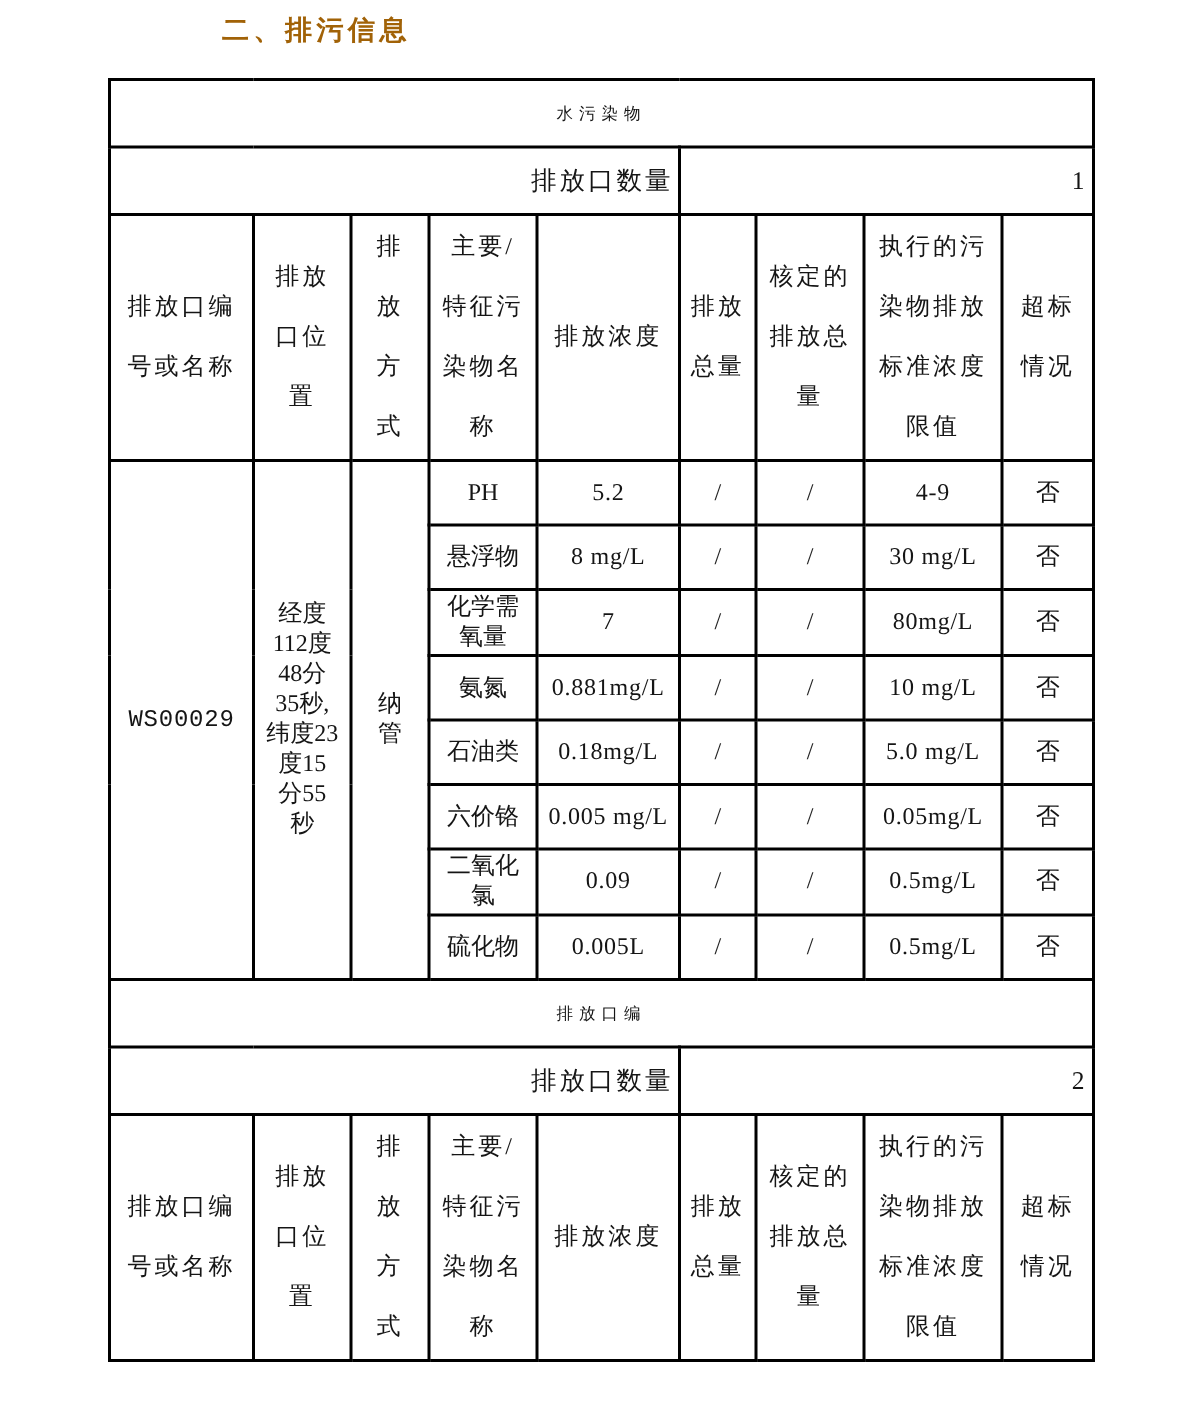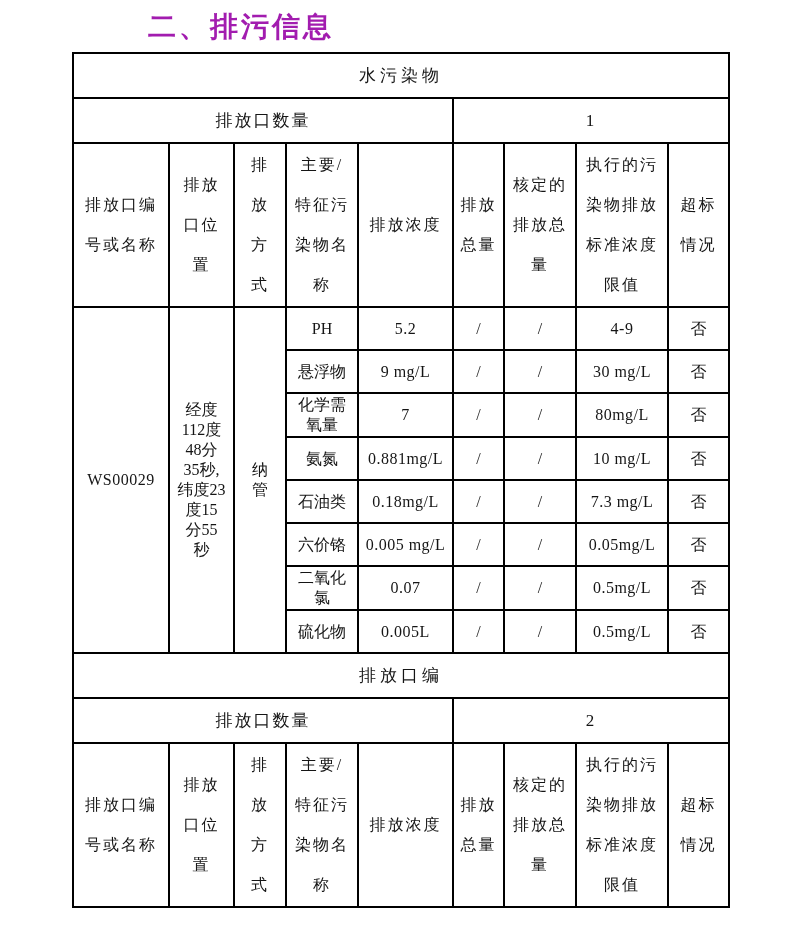--- a/index.html
+++ b/index.html
@@ -4,40 +4,40 @@
 <style>
   html,body { margin:0; padding:0; background:#ffffff; }
   body {
     width:800px; height:950px; overflow:hidden;
     font-family:"Liberation Serif","DejaVu Serif",serif;
     color:#151515;
   }
   .page { position:relative; width:800px; height:950px; background:#fff; }
   .title {
     position:absolute; left:148px; top:8px; margin:0;
-    font-size:28px; font-weight:bold; letter-spacing:3px;
-    color:#a21caf;
+    font-size:18px; font-weight:bold; letter-spacing:3px;
+    color:#a16207;
     font-family:"Liberation Sans","DejaVu Sans",sans-serif;
   }
   table.report {
     position:absolute; left:72px; top:52px;
     width:656px; border-collapse:collapse; table-layout:fixed;
   }
   table.report td {
     border:2px solid #000;
     text-align:center; vertical-align:middle;
     font-size:16px; padding:1px 3px;
     white-space:pre-line; overflow:hidden;
   }
-  tr.section-row td { height:41px; font-size:17px; letter-spacing:4px; }
-  tr.count-row td   { height:41px; font-size:17px; letter-spacing:2px; }
+  tr.section-row td { height:41px; font-size:11px; letter-spacing:4px; }
+  tr.count-row td   { height:41px; font-size:17px; letter-spacing:2px;text-align:right; }
   tr.header-row td  { height:160px; line-height:40px; letter-spacing:2px; }
   tr.header-row td.single-line { letter-spacing:2px; }
   tr.data-row td { height:39px; line-height:20px;margin-top:48px; }
-  td.id-cell  { font-size:17px; letter-spacing:0.5px; }
+  td.id-cell  { font-size:17px; letter-spacing:0.5px;font-family:Liberation Mono, monospace; }
   td.loc-cell { font-size:15px; line-height:21px; letter-spacing:0; padding:0 2px;font-family:Liberation Serif, serif; }
   td.method-cell { line-height:50px; }
   td.value-cell { letter-spacing:0.5px; }
   td.slash-cell { color:#222; }
 </style>
 </head>
 <body>
 
 <div class="page">
 
@@ -106,21 +106,21 @@
 管</td>
       <td>PH</td>
       <td class="value-cell">5.2</td>
       <td class="slash-cell">/</td>
       <td class="slash-cell">/</td>
       <td class="value-cell">4-9</td>
       <td>否</td>
     </tr>
     <tr class="data-row">
       <td>悬浮物</td>
-      <td class="value-cell">9 mg/L</td>
+      <td class="value-cell">8 mg/L</td>
       <td class="slash-cell">/</td>
       <td class="slash-cell">/</td>
       <td class="value-cell">30 mg/L</td>
       <td>否</td>
     </tr>
     <tr class="data-row">
       <td>化学需
 氧量</td>
       <td class="value-cell">7</td>
       <td class="slash-cell">/</td>
@@ -134,35 +134,35 @@
       <td class="slash-cell">/</td>
       <td class="slash-cell">/</td>
       <td class="value-cell">10 mg/L</td>
       <td>否</td>
     </tr>
     <tr class="data-row">
       <td>石油类</td>
       <td class="value-cell">0.18mg/L</td>
       <td class="slash-cell">/</td>
       <td class="slash-cell">/</td>
-      <td class="value-cell">7.3 mg/L</td>
+      <td class="value-cell">5.0 mg/L</td>
       <td>否</td>
     </tr>
     <tr class="data-row">
       <td>六价铬</td>
       <td class="value-cell">0.005 mg/L</td>
       <td class="slash-cell">/</td>
       <td class="slash-cell">/</td>
       <td class="value-cell">0.05mg/L</td>
       <td>否</td>
     </tr>
     <tr class="data-row">
       <td>二氧化
 氯</td>
-      <td class="value-cell">0.07</td>
+      <td class="value-cell">0.09</td>
       <td class="slash-cell">/</td>
       <td class="slash-cell">/</td>
       <td class="value-cell">0.5mg/L</td>
       <td>否</td>
     </tr>
     <tr class="data-row">
       <td>硫化物</td>
       <td class="value-cell">0.005L</td>
       <td class="slash-cell">/</td>
       <td class="slash-cell">/</td>

